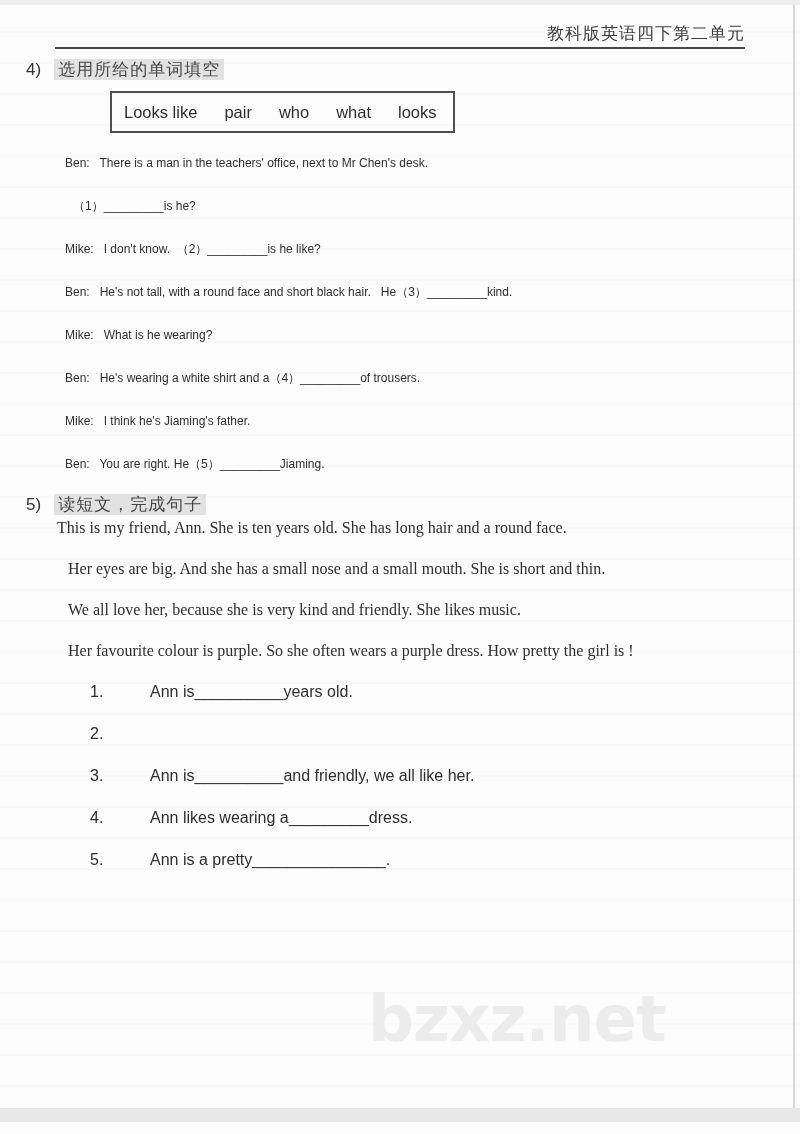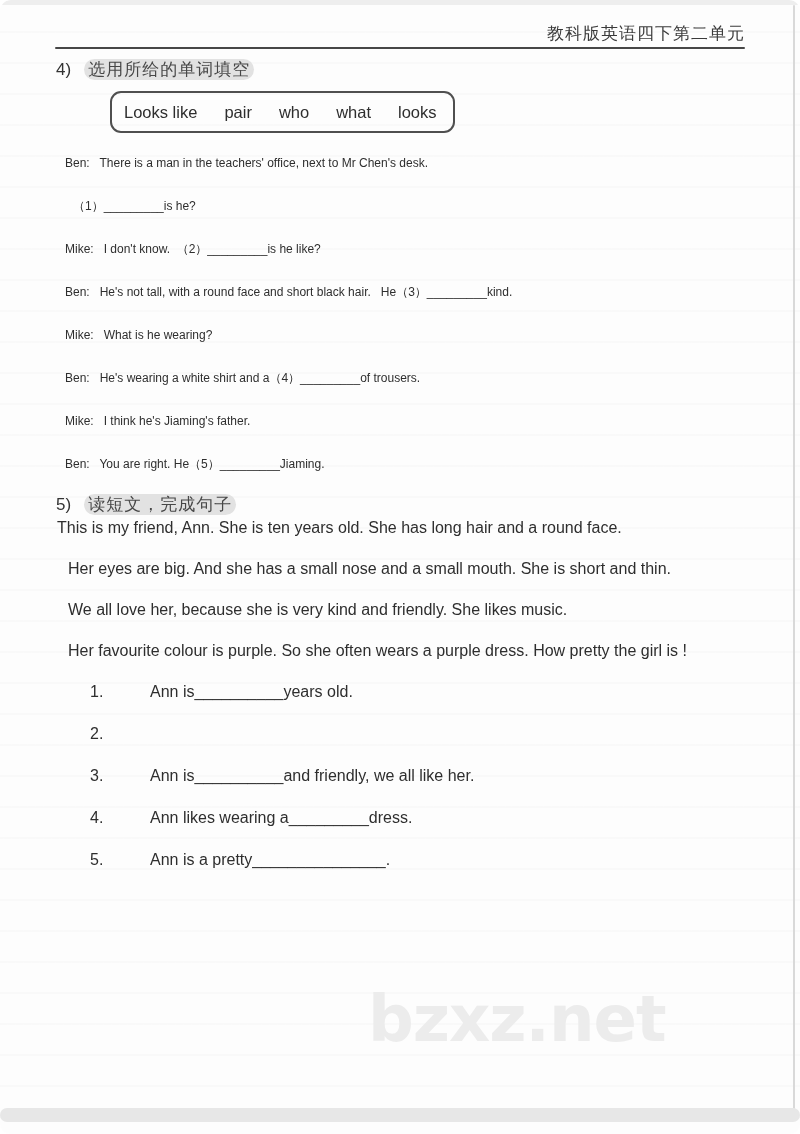--- a/index.html
+++ b/index.html
@@ -1,15 +1,15 @@
 <!DOCTYPE html>
 <html><head>
 <meta charset="utf-8">
 <style>
-  * { box-sizing: border-box; border-radius: 11px; }
+  * { box-sizing: border-box; }
   html, body { margin: 0; padding: 0; }
   body {
     width: 800px; height: 1134px;
     background: #ffffff;
     font-family: "Liberation Sans", "DejaVu Sans", sans-serif;
     color: #2e2e2e;
   }
   .page {
     position: relative;
     width: 800px; height: 1134px;
@@ -41,21 +41,21 @@
     font-size: 17px;
     line-height: 22px;
     color: #3a3a3a;
     letter-spacing: 1px;
   }
   .divider {
     margin: 2px 55px 0 55px;
     border-top: 2px solid #474747;
   }
   .section-heading {
-    margin: 9px 0 0 56px;
+    margin: 9px 0 0 26px;
     font-size: 17px;
     line-height: 24px;
     color: #333333;
   }
   .sec-num { margin-right: 13px; }
   .highlight {
     background: #e2e2e2;
     color: #474747;
     padding: 1px 4px;
     letter-spacing: 1px;
@@ -82,20 +82,21 @@
   .dialogue .line.indent { margin-left: 8px; }
   .dialogue .line:last-child { margin-bottom: 18px; }
   .passage {
     margin-top: 0;
     font-size: 16px;
   }
   .passage .pline {
     margin: 0 0 19px 68px;
     line-height: 22px;
     white-space: pre-wrap;
+    font-family: Liberation Serif, serif;
   }
   .passage .pline.first { margin-left: 57px; }
   .questions {
     margin: 16px 0 0 90px;
     font-size: 16px;
   }
   .q-row {
     display: flex;
     margin-bottom: 20px;
     line-height: 22px;

